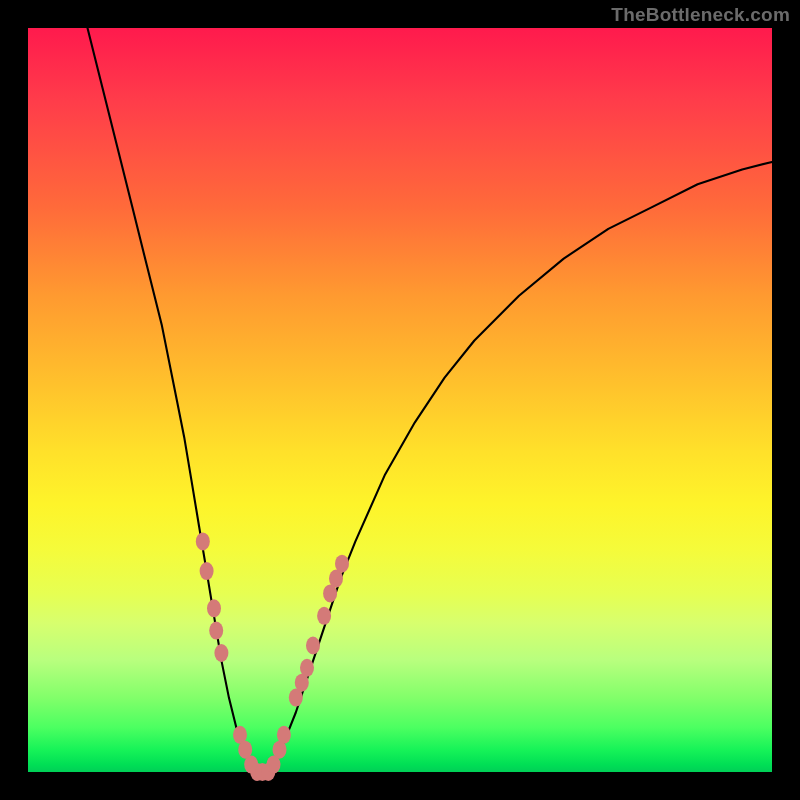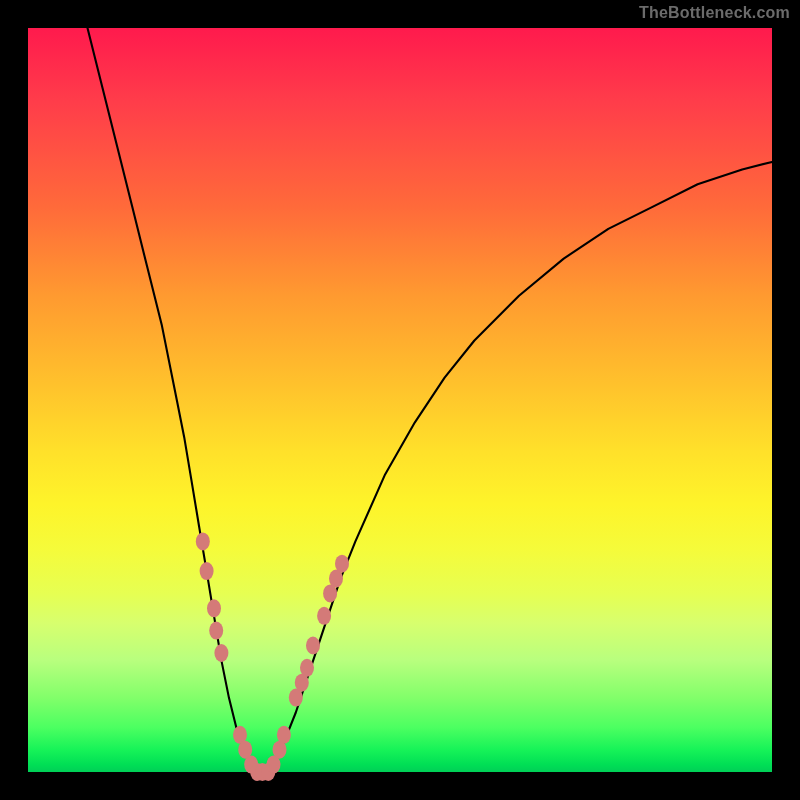--- a/index.html
+++ b/index.html
@@ -41,21 +41,21 @@
       #82ff6a 90%,
       #4cff61 94%,
       #17f358 97%,
       #00df55 99%,
       #00cf57 100%);
   }
   .watermark {
     position: absolute;
     top: 4px;
     right: 10px;
-    font-size: 16px;
+    font-size: 19px;
     font-weight: 600;
     color: #6b6b6b;
     letter-spacing: 0.2px;
     user-select: none;
   }
   svg.curve {
     position: absolute;
     top: 0;
     left: 0;
     width: 744px;

